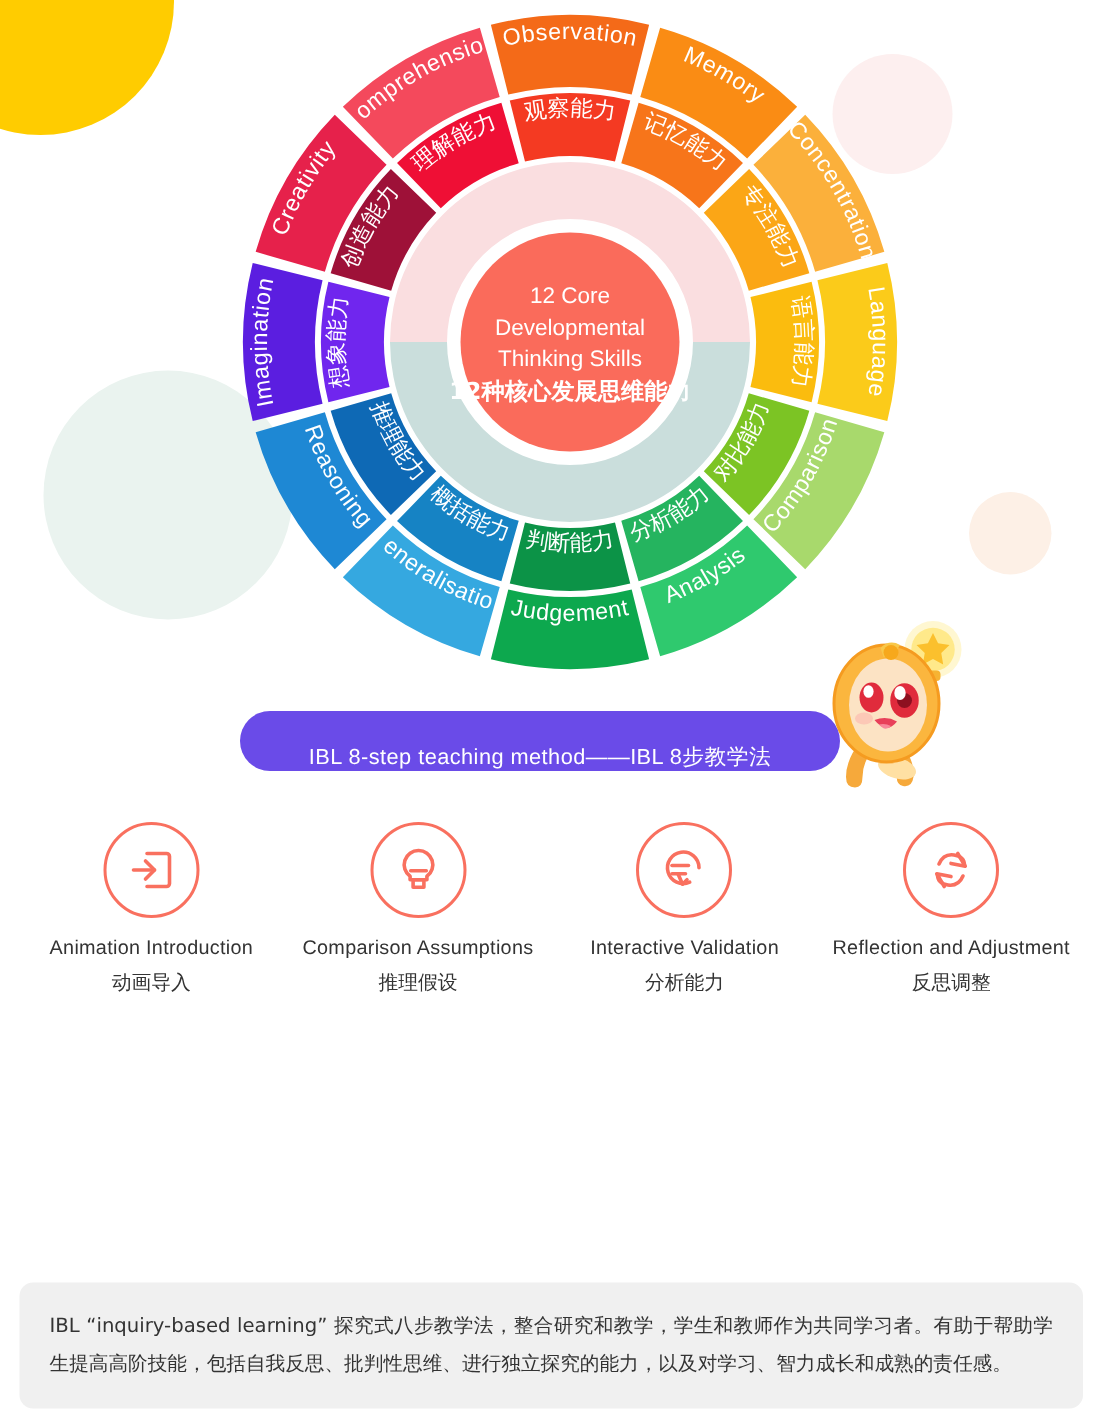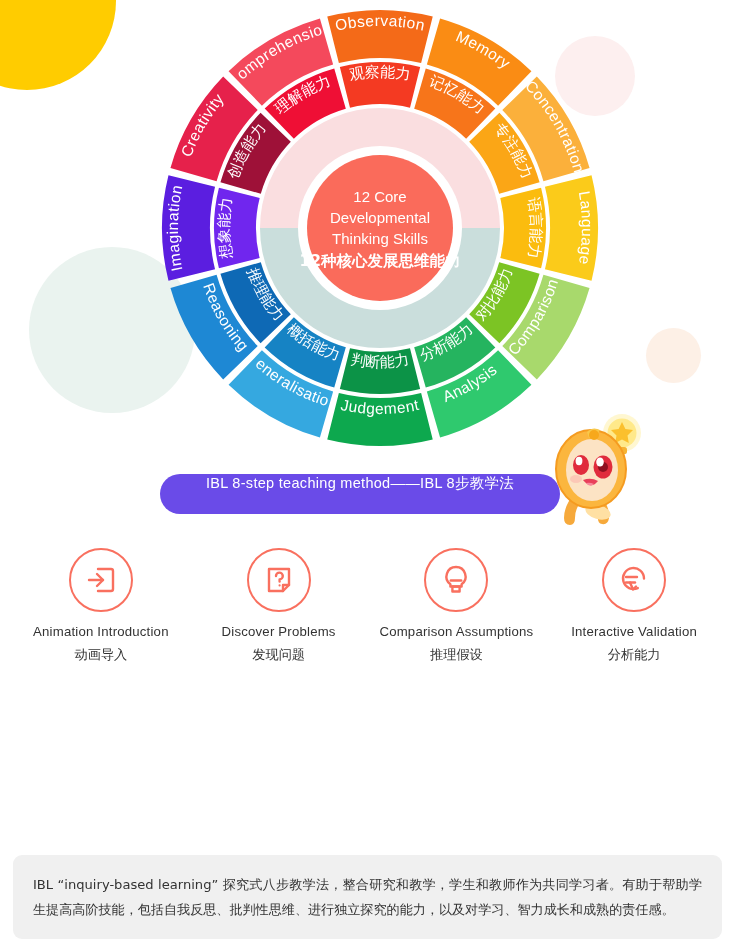--- a/index.html
+++ b/index.html
@@ -25,21 +25,21 @@
   .seg-label-inner { font-size: 15px;  fill: #ffffff; font-family: "DejaVu Sans", sans-serif; }
   .core-line { fill: #ffffff; font-family: "Liberation Sans", sans-serif; }
   .core-en { font-size: 15px; }
   .core-cn { font-size: 15.5px; font-family: "DejaVu Sans", sans-serif; font-weight: bold; }
 
   
   #banner {
     position: absolute; left: 160px; top: 474px;
     width: 400px; height: 40px;
     background: #6A4BE8; border-radius: 20px;
-    display: flex; align-items: flex-start; justify-content: center;
+    display: flex; align-items: flex-end; justify-content: center;
   }
   #banner-text { color: #fff; font-size: 14.5px; letter-spacing: .3px; white-space: nowrap; }
 
   
   #mascot { position: absolute; left: 543px; top: 412px; width: 100px; height: 128px; }
 
   
   #steps {
     position: absolute; left: 12px; top: 548px; width: 711px;
     display: grid; grid-template-columns: repeat(4, 1fr); row-gap: 9px;
@@ -205,32 +205,20 @@
         <svg width="34" height="34" viewBox="0 0 34 34" fill="none" stroke="#F9705F" stroke-width="2.4" stroke-linecap="round" stroke-linejoin="round">
           <path d="M14 6 h13 a2 2 0 0 1 2 2 v18 a2 2 0 0 1 -2 2 h-13"></path>
           <path d="M5 17 h14"></path>
             <path d="M13 11 l6 6 -6 6"></path>
         </svg>
       </div>
       <div class="step-en">Animation Introduction</div>
       <div class="step-cn">动画导入</div>
     </div>
 
-    <div class="step">
-      <div class="step-icon">
-        <svg width="34" height="34" viewBox="0 0 34 34" fill="none" stroke="#F9705F" stroke-width="2.4" stroke-linecap="round" stroke-linejoin="round">
-          <path d="M7 6 h20 v16 l-6 6 h-14z"></path>
-          <path d="M27 22 h-6 v6"></path>
-          <path d="M14 13 a3.4 3.4 0 1 1 3.6 3.4 v2.2"></path>
-          <circle cx="17.6" cy="22.4" r="1.1" fill="#F9705F" stroke="none"></circle>
-        </svg>
-      </div>
-      <div class="step-en">Discover Problems</div>
-      <div class="step-cn">发现问题</div>
-    </div>
 
 
     <div class="step">
       <div class="step-icon">
         <svg width="34" height="34" viewBox="0 0 34 34" fill="none" stroke="#F9705F" stroke-width="2.4" stroke-linecap="round" stroke-linejoin="round">
           <path d="M17 4 a9.5 9.5 0 0 1 5.6 17.2 v2.3 h-11.2 v-2.3 A9.5 9.5 0 0 1 17 4z"></path>
           <path d="M11.8 17.5 h10.4"></path>
           <path d="M13.4 23.5 h7.2 v5 h-7.2z"></path>
         </svg>
       </div>
@@ -245,20 +233,32 @@
           <path d="M9 14 h11"></path>
           <path d="M9 19.5 h9"></path>
           <path d="M13 19.5 l3 7 3 -3"></path>
         </svg>
       </div>
       <div class="step-en">Interactive Validation</div>
       <div class="step-cn">分析能力</div>
     </div>
 
 
+    <div class="step">
+      <div class="step-icon">
+        <svg width="34" height="34" viewBox="0 0 34 34" fill="none" stroke="#F9705F" stroke-width="2.4" stroke-linecap="round" stroke-linejoin="round">
+          <path d="M9 13 q3 -7 10 -6 q7 1 7 7"></path>
+          <path d="M21.5 6 L26.5 14.5 L17 12.6"></path>
+          <path d="M25 21 q-3 7 -10 6 q-7 -1 -7 -7"></path>
+          <path d="M12.5 28 L7.5 19.5 L17 21.4"></path>
+        </svg>
+      </div>
+      <div class="step-en">Reflection and Adjustment</div>
+      <div class="step-cn">反思调整</div>
+    </div>
 
 
   </div>
 
   <div id="footer">
     <p>IBL “inquiry-based learning” 探究式八步教学法，整合研究和教学，学生和教师作为共同学习者。有助于帮助学生提高高阶技能，包括自我反思、批判性思维、进行独立探究的能力，以及对学习、智力成长和成熟的责任感。</p>
   </div>
 
 </div>
 

